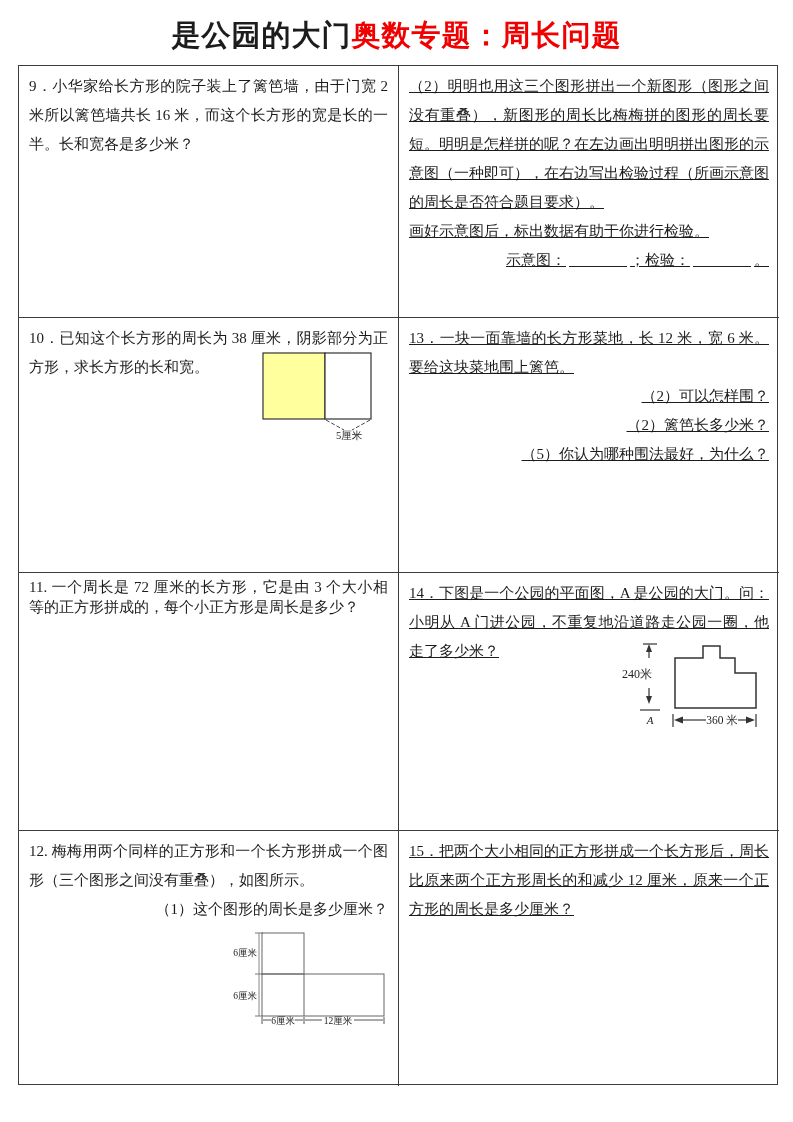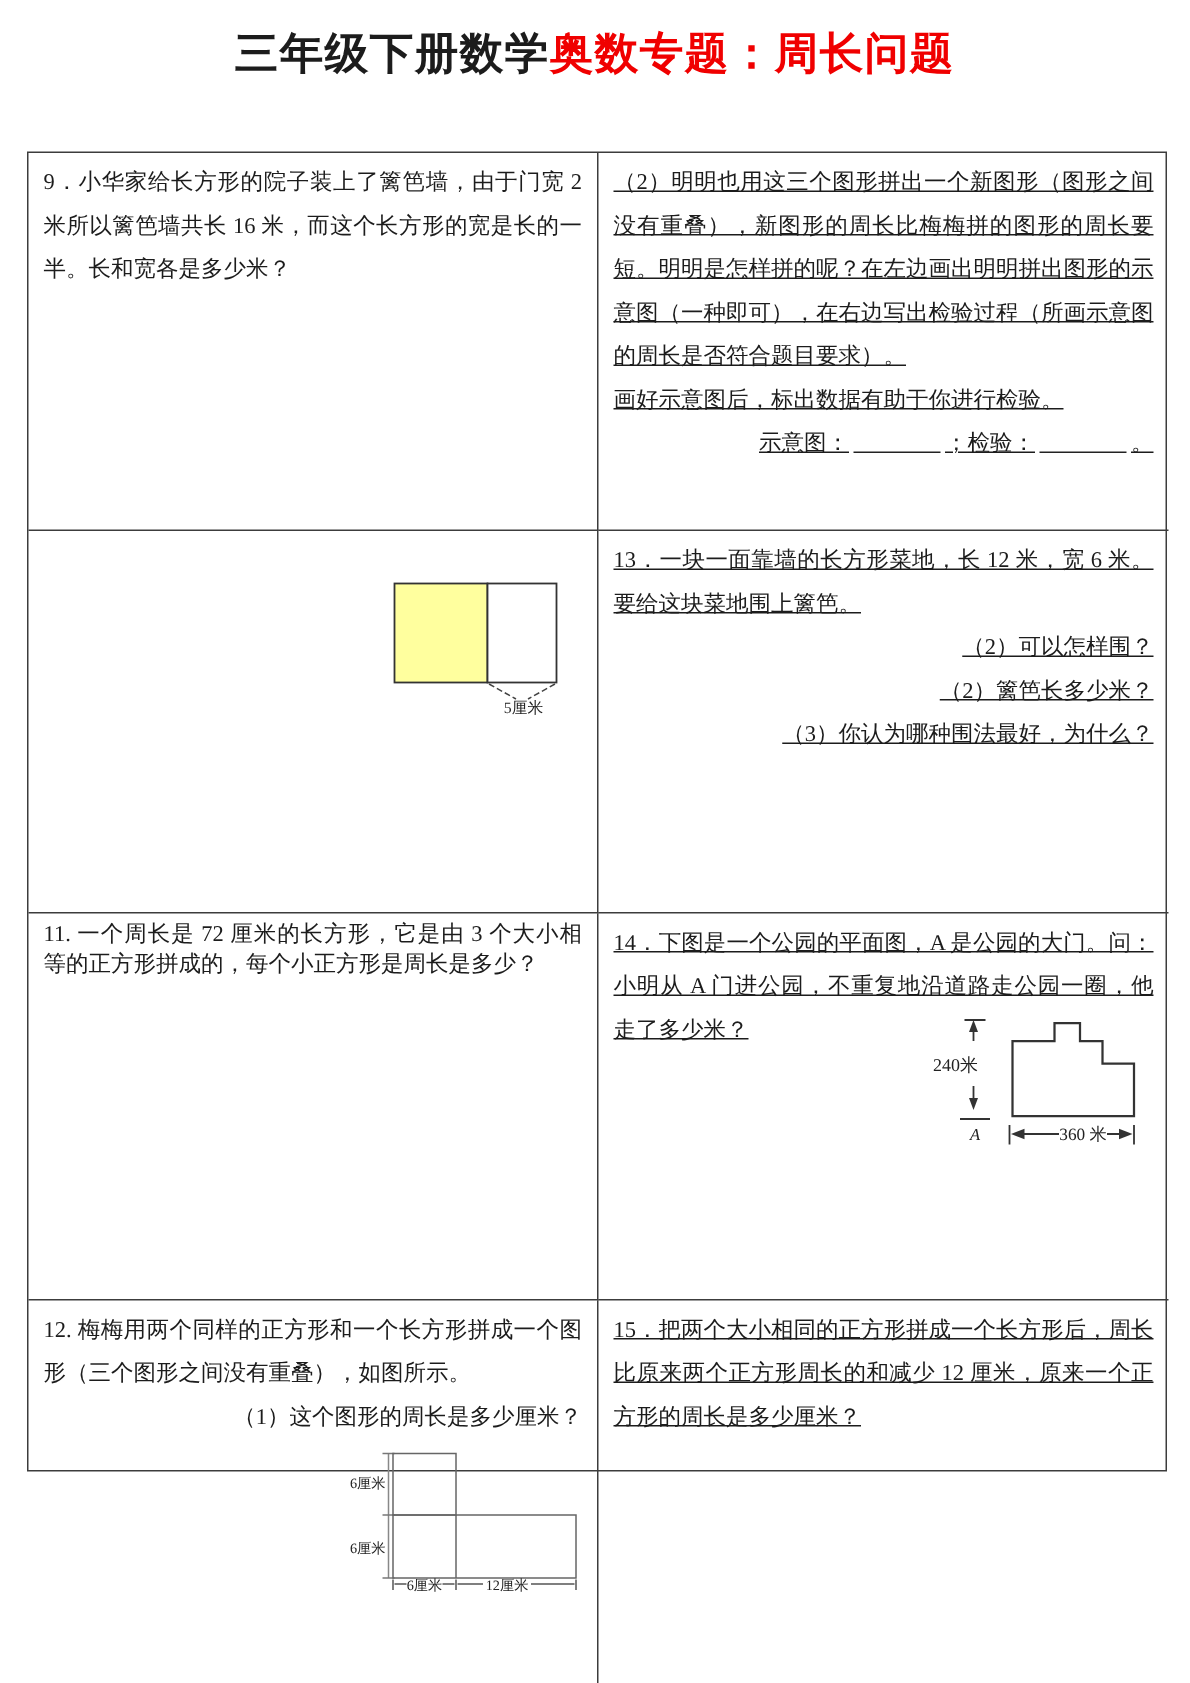--- a/index.html
+++ b/index.html
@@ -1,71 +1,72 @@
 <!DOCTYPE html>
 <html><head>
 <meta charset="utf-8">
 <style>
   html,body{margin:0;padding:0;background:#fff;}
   .page{position:relative;width:793px;height:1122px;background:#ffffff;overflow:hidden;
         font-family:"Liberation Serif","DejaVu Serif",serif;color:#1c1c1c;}
   .title{position:absolute;top:16px;left:0;width:100%;text-align:center;
          font-size:29px;font-weight:bold;letter-spacing:1px;white-space:nowrap;}
   .title .red{color:#f00000;margin-top:30px;}
-  .sheet{position:absolute;left:18px;top:65px;width:760px;height:880px;
+  .sheet{position:absolute;left:18px;top:65px;width:760px;height:1020px;
          display:grid;grid-template-columns:380px 380px;
          grid-template-rows:252px 255px 258px 255px;
-         border:1.5px solid #3c3c3c;box-sizing:border-box;margin-top:36px;}
+         border:1.5px solid #3c3c3c;box-sizing:border-box;}
   .cell{position:relative;border-right:1.5px solid #3c3c3c;border-bottom:1.5px solid #3c3c3c;
         box-sizing:border-box;padding:6px 10px 0 10px;font-size:15px;line-height:29px;}
   .cell.last-col{border-right:none;text-decoration:underline;}
   .cell.last-row{border-bottom:none;}
   .cell p{margin:0;text-align:justify;}
   .cell p.noj{text-align:right;}
   .cell .indent{padding-left:5px;}
   .tight{line-height:19.5px;padding-top:5px;}
   .blank{display:inline-block;width:58px;height:14px;border-bottom:1.3px solid #222;
          margin:0 3px -2px 3px;}
   .diag{position:absolute;}
   svg text{font-family:"Liberation Serif","DejaVu Serif",serif;fill:#222;}
 </style>
 </head>
 <body>
 
 <div class="page">
 
-  <div class="title"><span>三年级下册数学</span><span class="red">奥数专题：周长问题</span></div>
+  <div class="title"><span>是公园的大门</span><span class="red">奥数专题：周长问题</span></div>
 
   <div class="sheet">
 
     <div class="cell">
       <p>9．小华家给长方形的院子装上了篱笆墙，由于门宽 2 米所以篱笆墙共长 16 米，而这个长方形的宽是长的一半。长和宽各是多少米？</p>
     </div>
 
     <div class="cell last-col">
       <p>（2）明明也用这三个图形拼出一个新图形（图形之间没有重叠），新图形的周长比梅梅拼的图形的周长要短。明明是怎样拼的呢？在左边画出明明拼出图形的示意图（一种即可），在右边写出检验过程（所画示意图的周长是否符合题目要求）。</p>
       <p>画好示意图后，标出数据有助于你进行检验。</p>
       <p class="noj"><span>示意图：</span><span class="blank"></span><span>；检验：</span><span class="blank"></span><span>。</span></p>
     </div>
 
     <div class="cell">
+      <p>10．已知这个长方形的周长为 38 厘米，阴影部分为正方形，求长方形的长和宽。</p>
       <svg class="diag" style="left:235px;top:29px;" width="135" height="98" viewBox="0 0 135 98">
         <rect x="9" y="6" width="62" height="66" stroke="#333" stroke-width="1.2" fill="#ffff9e"></rect>
         <rect x="71" y="6" width="46" height="66" fill="#ffffff" stroke="#333" stroke-width="1.2"></rect>
         <path d="M72 73 L90 83" stroke="#444" stroke-width="1" stroke-dasharray="4 2" fill="none"></path>
         <path d="M116 73 L98 83" stroke="#444" stroke-width="1" stroke-dasharray="4 2" fill="none"></path>
         <text x="95" y="92" font-size="10.5" text-anchor="middle">5厘米</text>
       </svg>
     </div>
 
     <div class="cell last-col">
       <p>13．一块一面靠墙的长方形菜地，长 12 米，宽 6 米。要给这块菜地围上篱笆。</p>
       <p class="indent noj">（2）可以怎样围？</p>
       <p class="indent noj">（2）篱笆长多少米？</p>
-      <p class="indent noj">（3）你认为哪种围法最好，为什么？</p>
+      <p class="indent noj">（5）你认为哪种围法最好，为什么？</p>
     </div>
 
     <div class="cell tight">
       <p>11. 一个周长是 72 厘米的长方形，它是由 3 个大小相等的正方形拼成的，每个小正方形是周长是多少？</p>
     </div>
 
     <div class="cell last-col">
       <p>14．下图是一个公园的平面图，A 是公园的大门。问：小明从 A 门进公园，不重复地沿道路走公园一圈，他走了多少米？</p>
       <svg class="diag" style="left:214px;top:61px;" width="158" height="102" viewBox="0 0 158 102">
 

